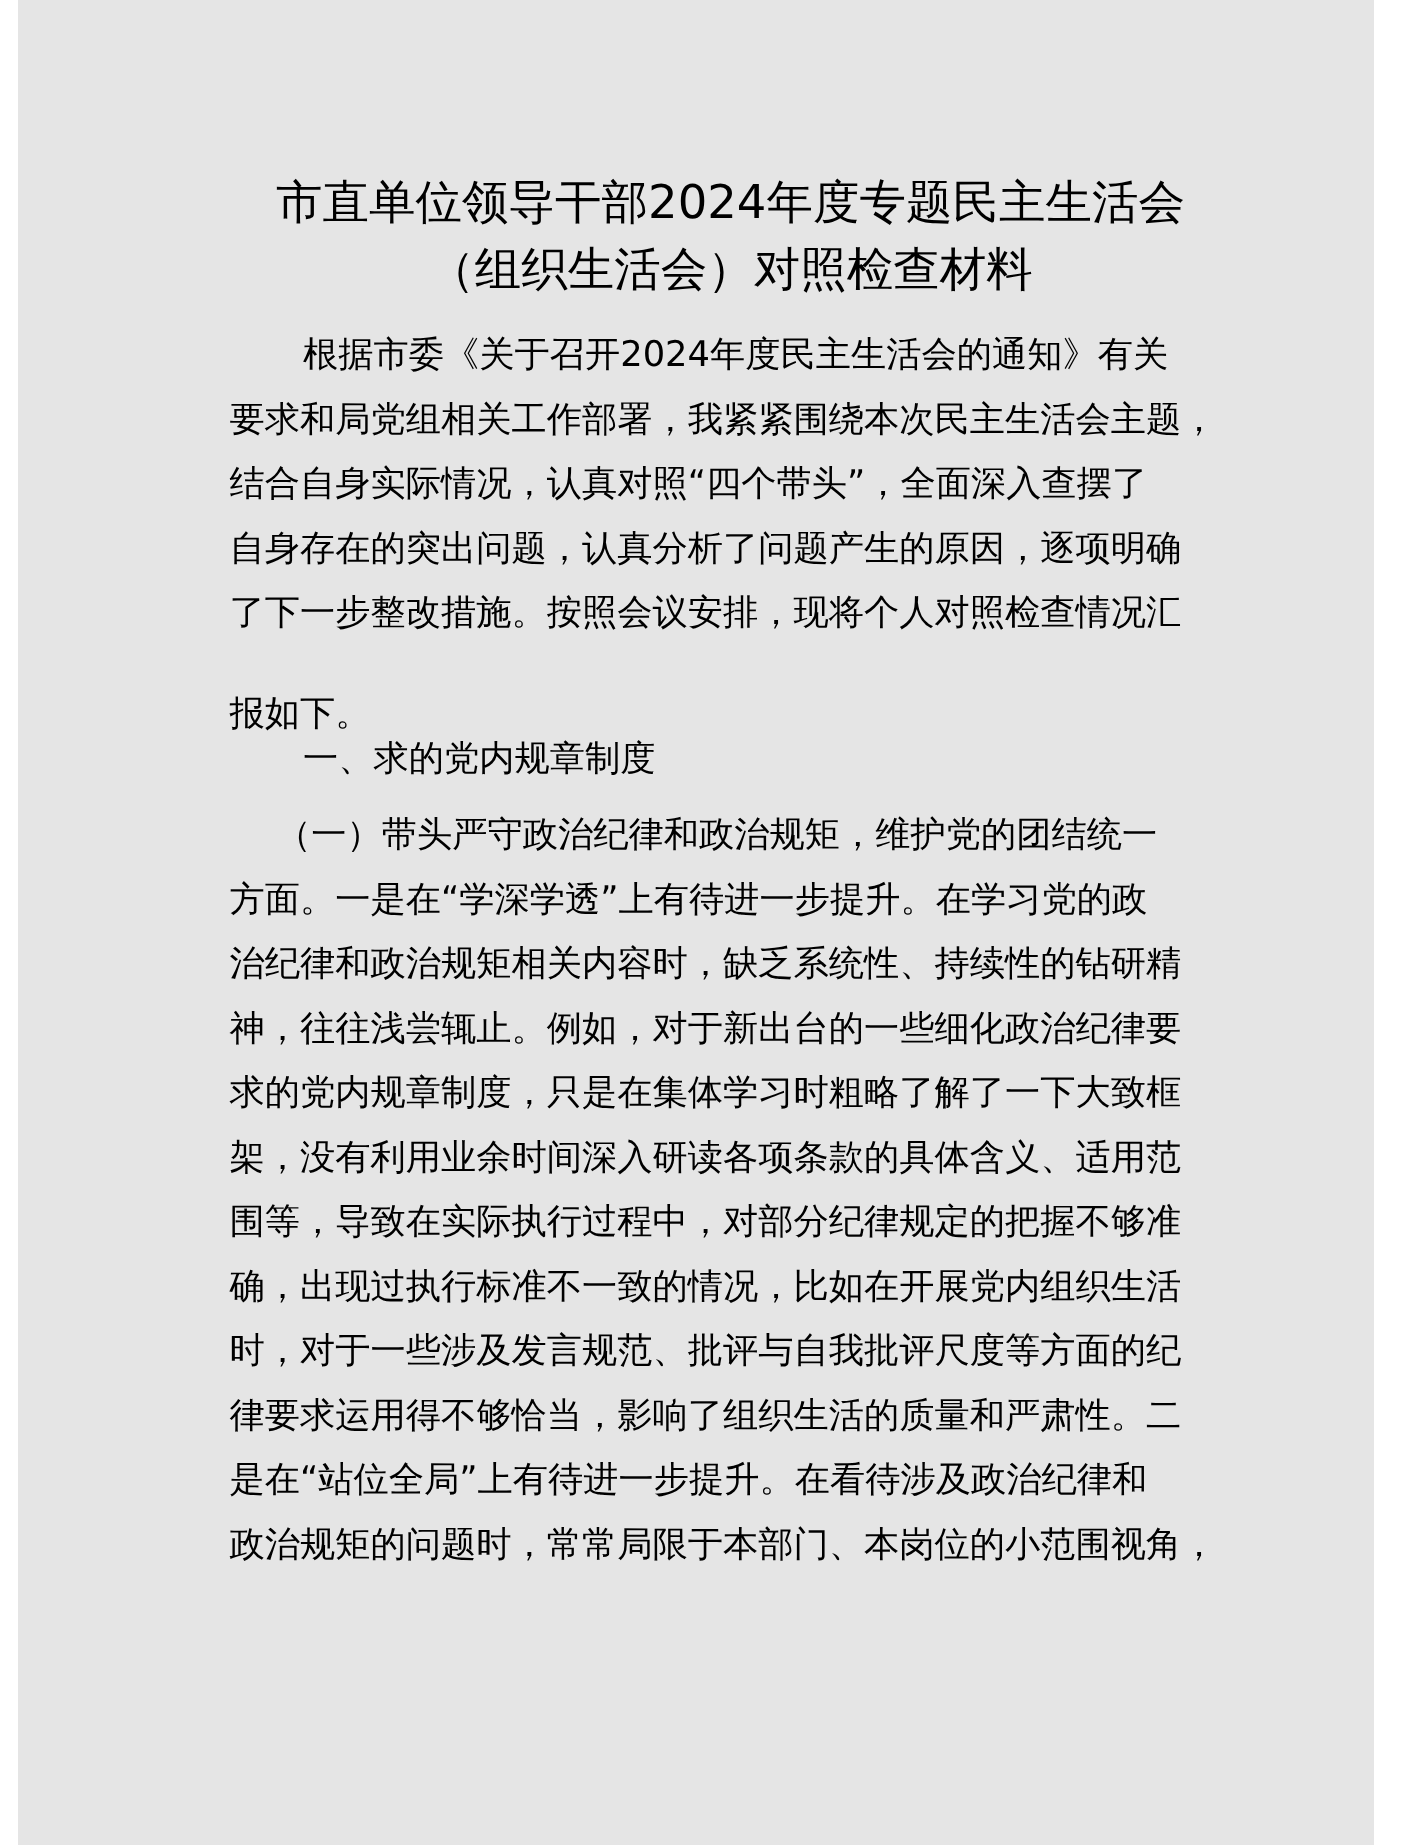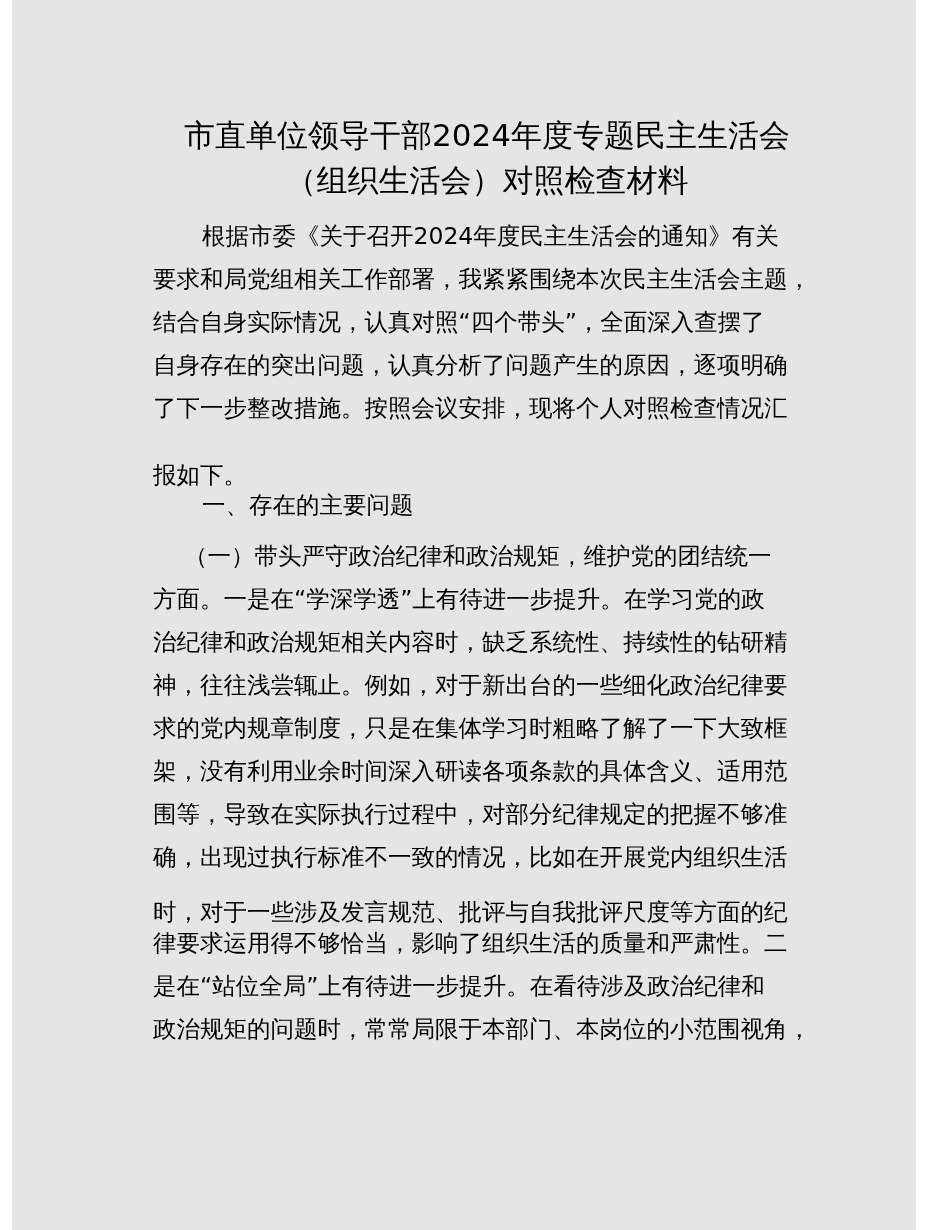--- a/index.html
+++ b/index.html
@@ -51,28 +51,28 @@
   <div class="title l1">市直单位领导干部2024年度专题民主生活会</div>
   <div class="title l2">（组织生活会）对照检查材料</div>
 
   <div class="line indent" style="top:220px;">根据市委《关于召开2024年度民主生活会的通知》有关</div>
   <div class="line" style="top:263px;">要求和局党组相关工作部署，我紧紧围绕本次民主生活会主题，</div>
   <div class="line" style="top:306px;">结合自身实际情况，认真对照“四个带头”，全面深入查摆了</div>
   <div class="line" style="top:349px;">自身存在的突出问题，认真分析了问题产生的原因，逐项明确</div>
   <div class="line" style="top:392px;">了下一步整改措施。按照会议安排，现将个人对照检查情况汇</div>
   <div class="line" style="top:435px;margin-top:24px;">报如下。</div>
 
-  <div class="line indent" style="top:489px;">一、存在的主要问题</div>
+  <div class="line indent" style="top:489px;">一、求的党内规章制度</div>
 
   <div class="line" style="top:540px; left:172px;">（一）带头严守政治纪律和政治规矩，维护党的团结统一</div>
   <div class="line" style="top:583px;">方面。一是在“学深学透”上有待进一步提升。在学习党的政</div>
   <div class="line" style="top:626px;">治纪律和政治规矩相关内容时，缺乏系统性、持续性的钻研精</div>
   <div class="line" style="top:712px;">求的党内规章制度，只是在集体学习时粗略了解了一下大致框</div>
   <div class="line" style="top:669px;">神，往往浅尝辄止。例如，对于新出台的一些细化政治纪律要</div>
   <div class="line" style="top:755px;">架，没有利用业余时间深入研读各项条款的具体含义、适用范</div>
   <div class="line" style="top:798px;">围等，导致在实际执行过程中，对部分纪律规定的把握不够准</div>
   <div class="line" style="top:841px;text-align:center;">确，出现过执行标准不一致的情况，比如在开展党内组织生活</div>
-  <div class="line" style="top:884px;margin-top:12px;">时，对于一些涉及发言规范、批评与自我批评尺度等方面的纪</div>
+  <div class="line" style="top:884px;">时，对于一些涉及发言规范、批评与自我批评尺度等方面的纪</div>
   <div class="line" style="top:927px;text-align:center;">律要求运用得不够恰当，影响了组织生活的质量和严肃性。二</div>
   <div class="line" style="top:970px;">是在“站位全局”上有待进一步提升。在看待涉及政治纪律和</div>
   <div class="line" style="top:1013px;text-align:center;">政治规矩的问题时，常常局限于本部门、本岗位的小范围视角，</div>
 
 </div>
 
 </body></html>

